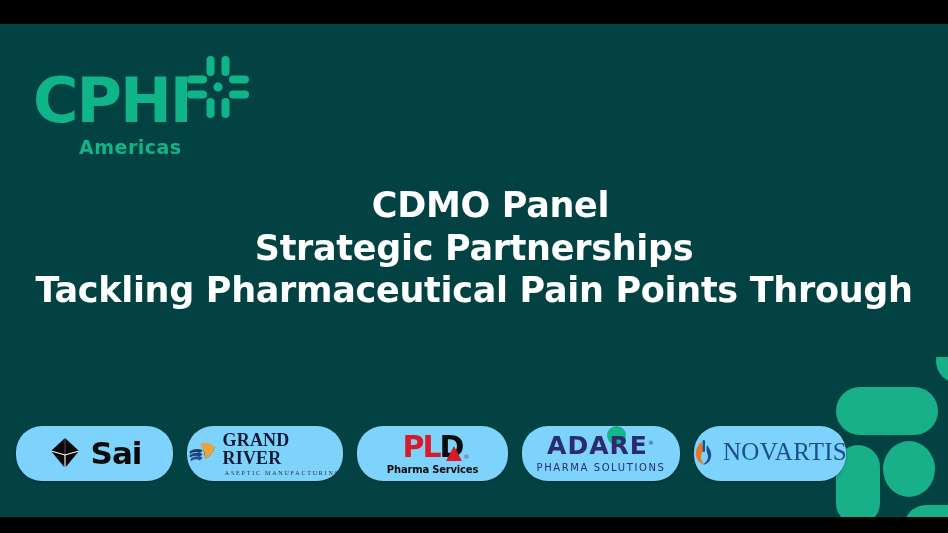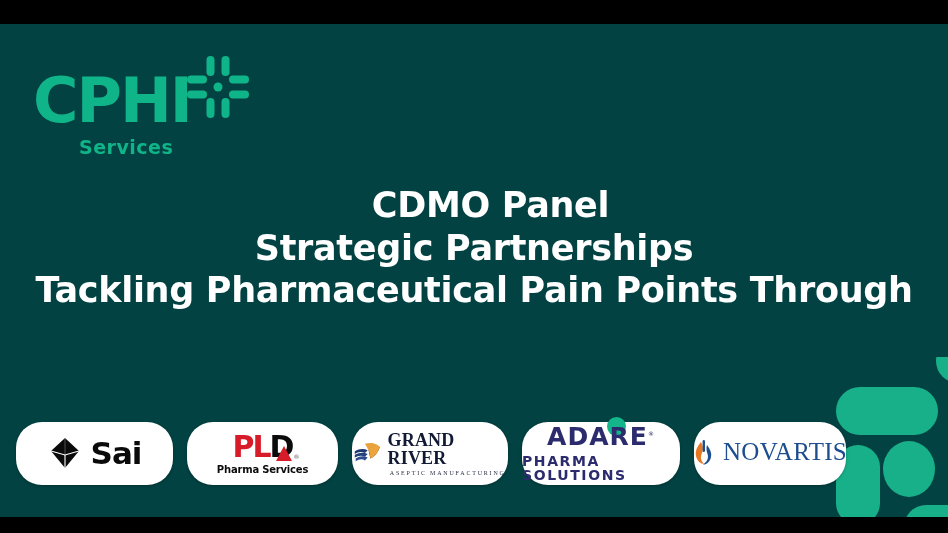--- a/index.html
+++ b/index.html
@@ -56,21 +56,21 @@
   
   .deco{position:absolute;right:0;bottom:0;width:140px;height:160px;z-index:1;}
 
   
   .pills{
     position:absolute;left:0;top:403px;width:948px;height:52px;
     display:flex;align-items:center;gap:14px;padding-left:16px;
     box-sizing:border-box;z-index:5;
   }
   .pill{
-    height:63px;background:#ffffff;border-radius:26px;
+    height:55px;background:#7dd3fc;border-radius:26px;
     display:flex;align-items:center;justify-content:center;
     box-shadow:0 1px 3px rgba(0,0,0,.25);
     flex:0 0 auto;
   }
   .pill-sai{width:157px;}
   .pill-gram{width:156px;}
   .pill-pld{width:151px;}
   .pill-adare{width:158px;}
   .pill-nov{width:152px;}
 
@@ -91,21 +91,21 @@
   .pld-tri{position:absolute;left:44px;top:14px;width:0;height:0;border-left:8px solid transparent;border-right:8px solid transparent;border-bottom:15px solid #d81b28;}
   .pld-reg{font-family:"DejaVu Sans",sans-serif;font-size:6px;color:#555;position:absolute;right:-7px;bottom:2px;font-weight:400;letter-spacing:0;}
   .pld-sub{font-family:"DejaVu Sans", sans-serif;font-weight:700;font-size:10px;color:#0b0b0b;margin-top:3px;letter-spacing:-0.2px;}
 
   
   .adare-box{display:flex;flex-direction:column;align-items:center;line-height:1;}
   .adare-main{position:relative;font-family:"DejaVu Sans", sans-serif;font-weight:700;font-size:25px;letter-spacing:1px;color:#2b2b6e;}
   .adare-dot{position:absolute;left:60px;top:-7px;width:19px;height:19px;border-radius:50%;background:#15b58b;z-index:0;}
   .adare-main span.lt{position:relative;z-index:2;}
   .adare-reg{font-family:"DejaVu Sans",sans-serif;font-size:6px;color:#2b2b6e;vertical-align:super;font-weight:400;}
-  .adare-sub{font-family:"DejaVu Sans", sans-serif;font-weight:700;font-size:14px;color:#2b2b6e;letter-spacing:1.6px;margin-top:5px;}
+  .adare-sub{font-family:"DejaVu Sans", sans-serif;font-weight:400;font-size:10px;color:#2b2b6e;letter-spacing:1.6px;margin-top:5px;}
 
   
   .nov-row{display:flex;align-items:flex-start;gap:8px;}
   .nov-word{font-family:"Liberation Serif", serif;font-weight:400;font-size:25px;color:#1c4e8f;letter-spacing:0.3px;line-height:1;}
 </style>
 </head>
 <body>
 
 <div class="slide">
 
@@ -119,21 +119,21 @@
         <rect x="28" y="88" width="44" height="80" rx="22" ry="22"></rect>
         <ellipse cx="101" cy="112" rx="26" ry="28"></ellipse>
         <rect x="96" y="148" width="74" height="44" rx="22" ry="22"></rect>
         <rect x="144" y="28" width="44" height="96" rx="22" ry="22"></rect>
         <circle cx="150" cy="4" r="22"></circle>
       </g>
     </svg>
 
     <div class="logo">
       <div class="logo-word">CPHI</div>
-      <div class="logo-sub">Services</div>
+      <div class="logo-sub">Americas</div>
       <svg class="logo-burst" viewBox="0 0 74 74" xmlns="http://www.w3.org/2000/svg">
         <g fill="#10b489">
           <circle cx="37" cy="37" r="4.5"></circle>
 
           <rect x="25.5" y="6" width="8" height="20" rx="4"></rect>
           <rect x="40.5" y="6" width="8" height="20" rx="4"></rect>
 
           <rect x="25.5" y="48" width="8" height="20" rx="4"></rect>
           <rect x="40.5" y="48" width="8" height="20" rx="4"></rect>
 
@@ -156,31 +156,20 @@
 
       <div class="pill pill-sai">
         <div class="sai-row">
           <svg width="34" height="34" viewBox="0 0 34 34" xmlns="http://www.w3.org/2000/svg">
             <polygon points="17,2 31,15 17,32 3,15" fill="#0a0a0a"></polygon>
             <polyline points="3,15 17,19 31,15" fill="none" stroke="#ffffff" stroke-width="1.1"></polyline>
             <line x1="17" y1="19" x2="17" y2="32" stroke="#ffffff" stroke-width="1.1"></line>
             <line x1="17" y1="2" x2="17" y2="19" stroke="#ffffff" stroke-width="0.8" opacity="0.35"></line>
           </svg>
           <span class="sai-word">Sai</span>
-        </div>
-      </div>
-
-      <div class="pill pill-pld">
-        <div class="pld-box">
-          <div class="pld-main">
-            <span>PL</span><span class="d">D</span>
-            <span class="pld-tri"></span>
-            <span class="pld-reg">®</span>
-          </div>
-          <div class="pld-sub">Pharma Services</div>
         </div>
       </div>
 
       <div class="pill pill-gram">
         <div class="gram-row">
           <svg width="32" height="26" viewBox="0 0 32 26" xmlns="http://www.w3.org/2000/svg">
             <g>
               <path d="M14 3 C21 1, 28 3, 30 7 C26 6, 21 7, 18 10 Z" fill="#e8a33d"></path>
               <path d="M18 10 C22 6, 27 5, 30 7 C28 13, 24 17, 20 19 Z" fill="#f0b council"></path>
               <path d="M18 9 C22 5, 27 4, 30 6 C29 12, 25 17, 20 19 Z" fill="#eda43c"></path>
@@ -189,20 +178,31 @@
               <path d="M4 19 C9 16, 13 16, 17 18 L14 21 C11 19, 7 20, 4 22 Z" fill="#2b4d8c"></path>
             </g>
           </svg>
           <div class="gram-text">
             <span class="gram-main">GRAND RIVER</span>
             <span class="gram-sub">ASEPTIC MANUFACTURING</span>
           </div>
         </div>
       </div>
 
+      <div class="pill pill-pld">
+        <div class="pld-box">
+          <div class="pld-main">
+            <span>PL</span><span class="d">D</span>
+            <span class="pld-tri"></span>
+            <span class="pld-reg">®</span>
+          </div>
+          <div class="pld-sub">Pharma Services</div>
+        </div>
+      </div>
+
       <div class="pill pill-adare">
         <div class="adare-box">
           <div class="adare-main">
             <span class="adare-dot"></span>
             <span class="lt">AD</span><span class="lt">A</span><span class="lt">RE</span><span class="adare-reg">®</span>
           </div>
           <div class="adare-sub">PHARMA SOLUTIONS</div>
         </div>
       </div>
 

